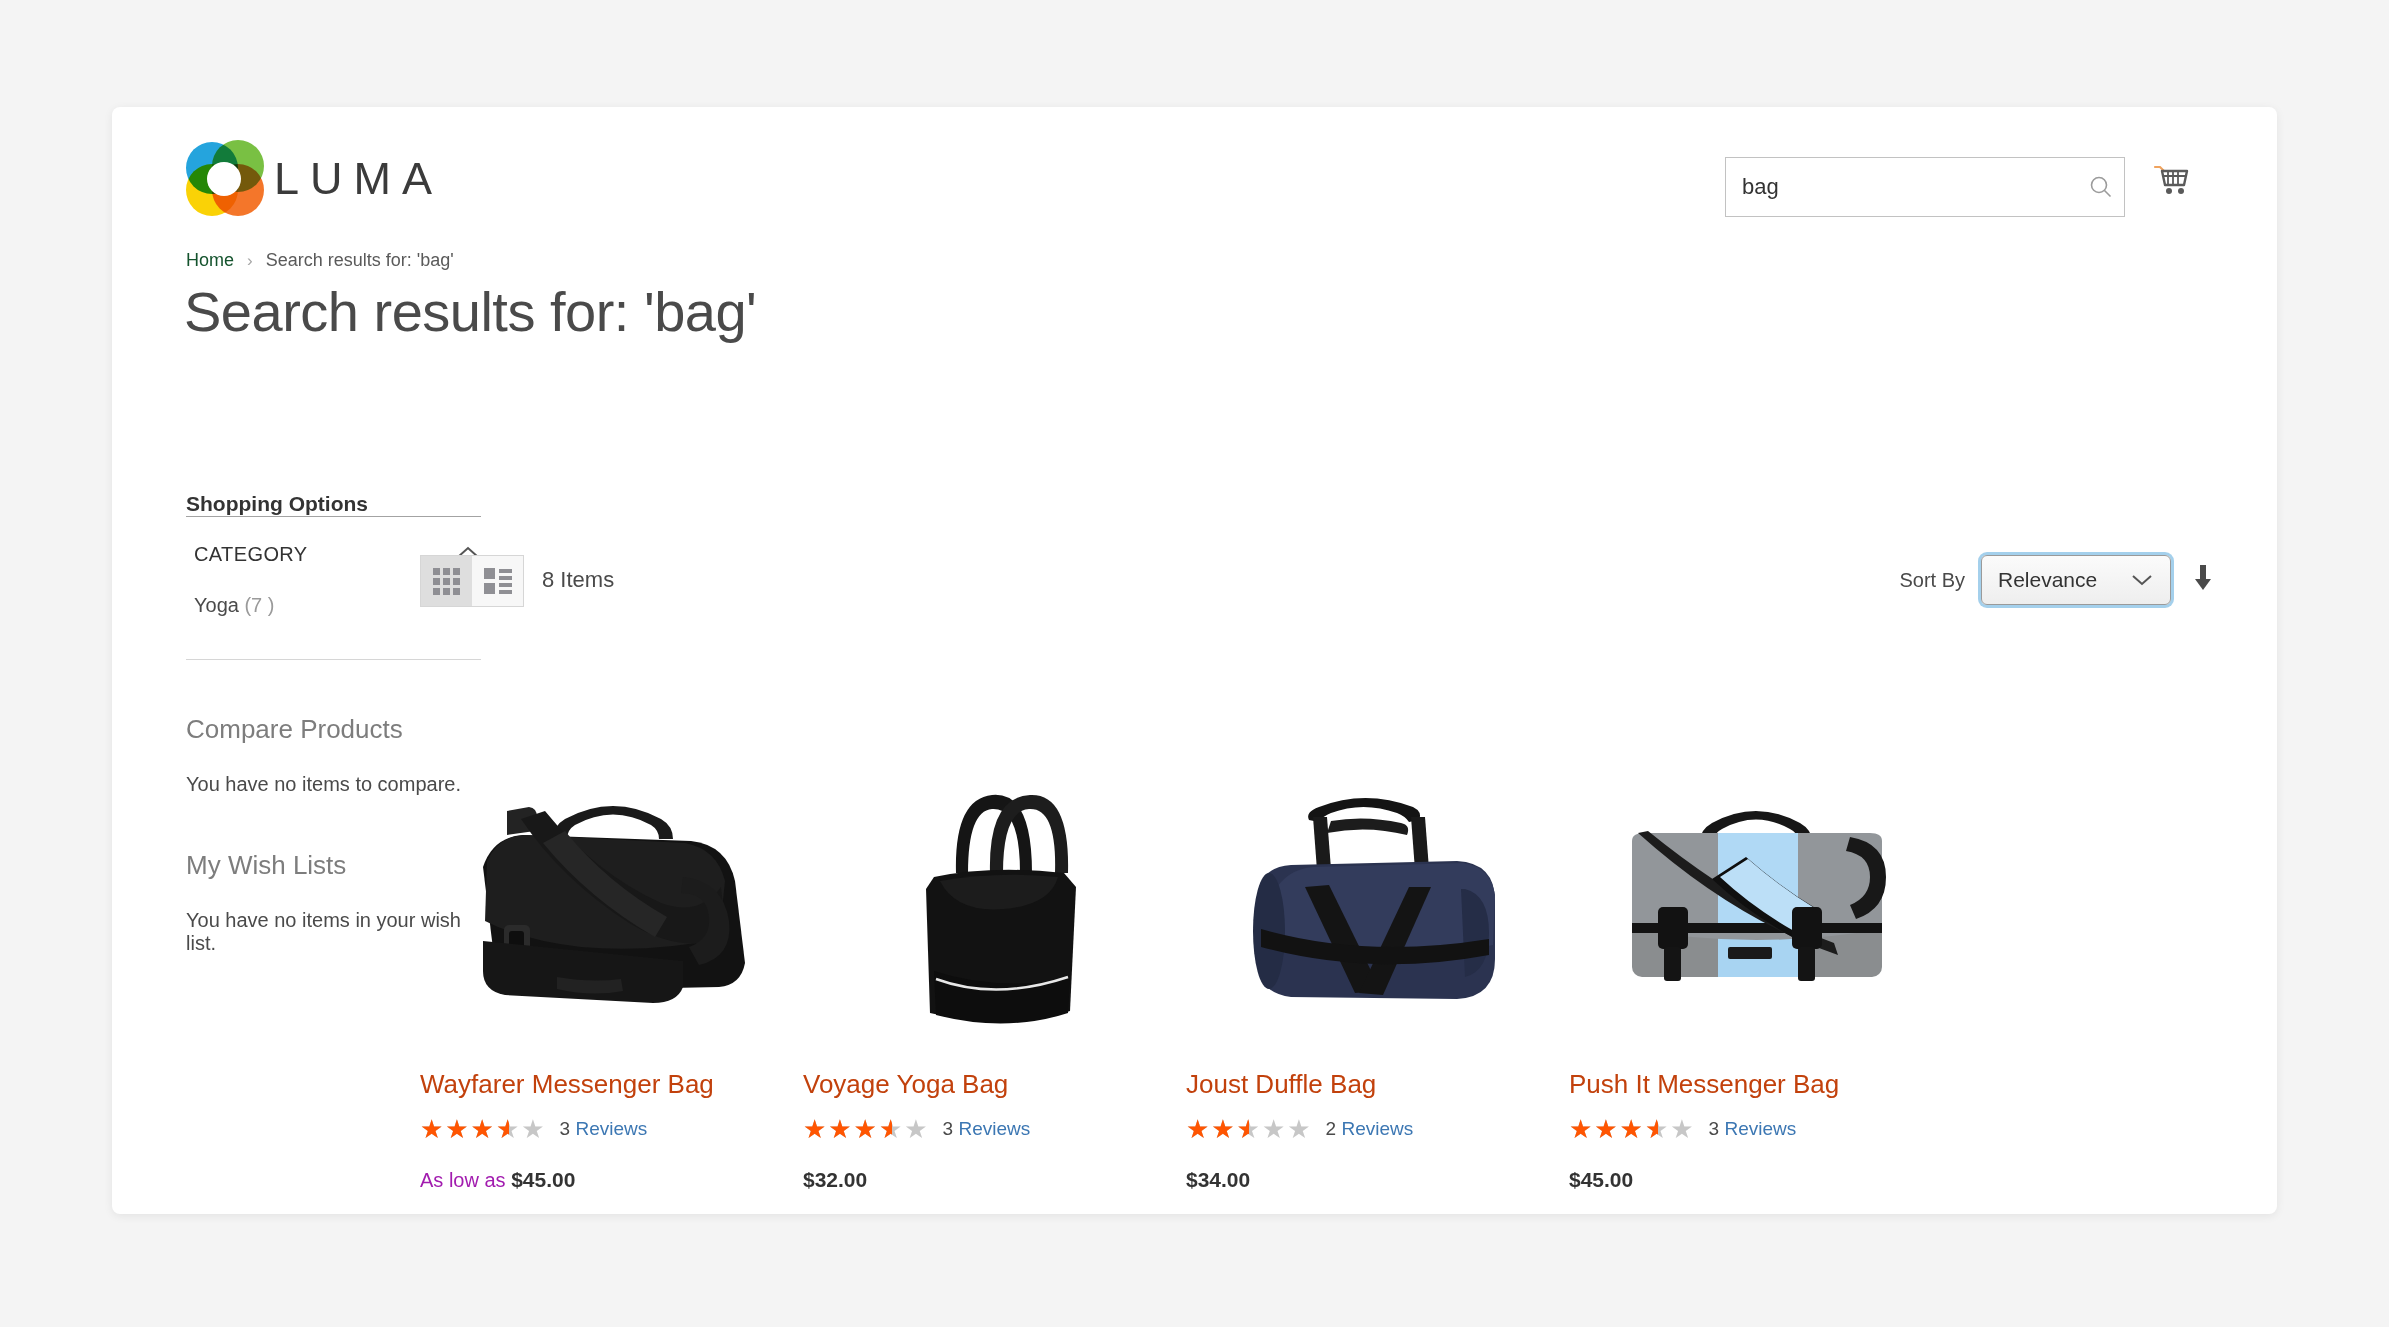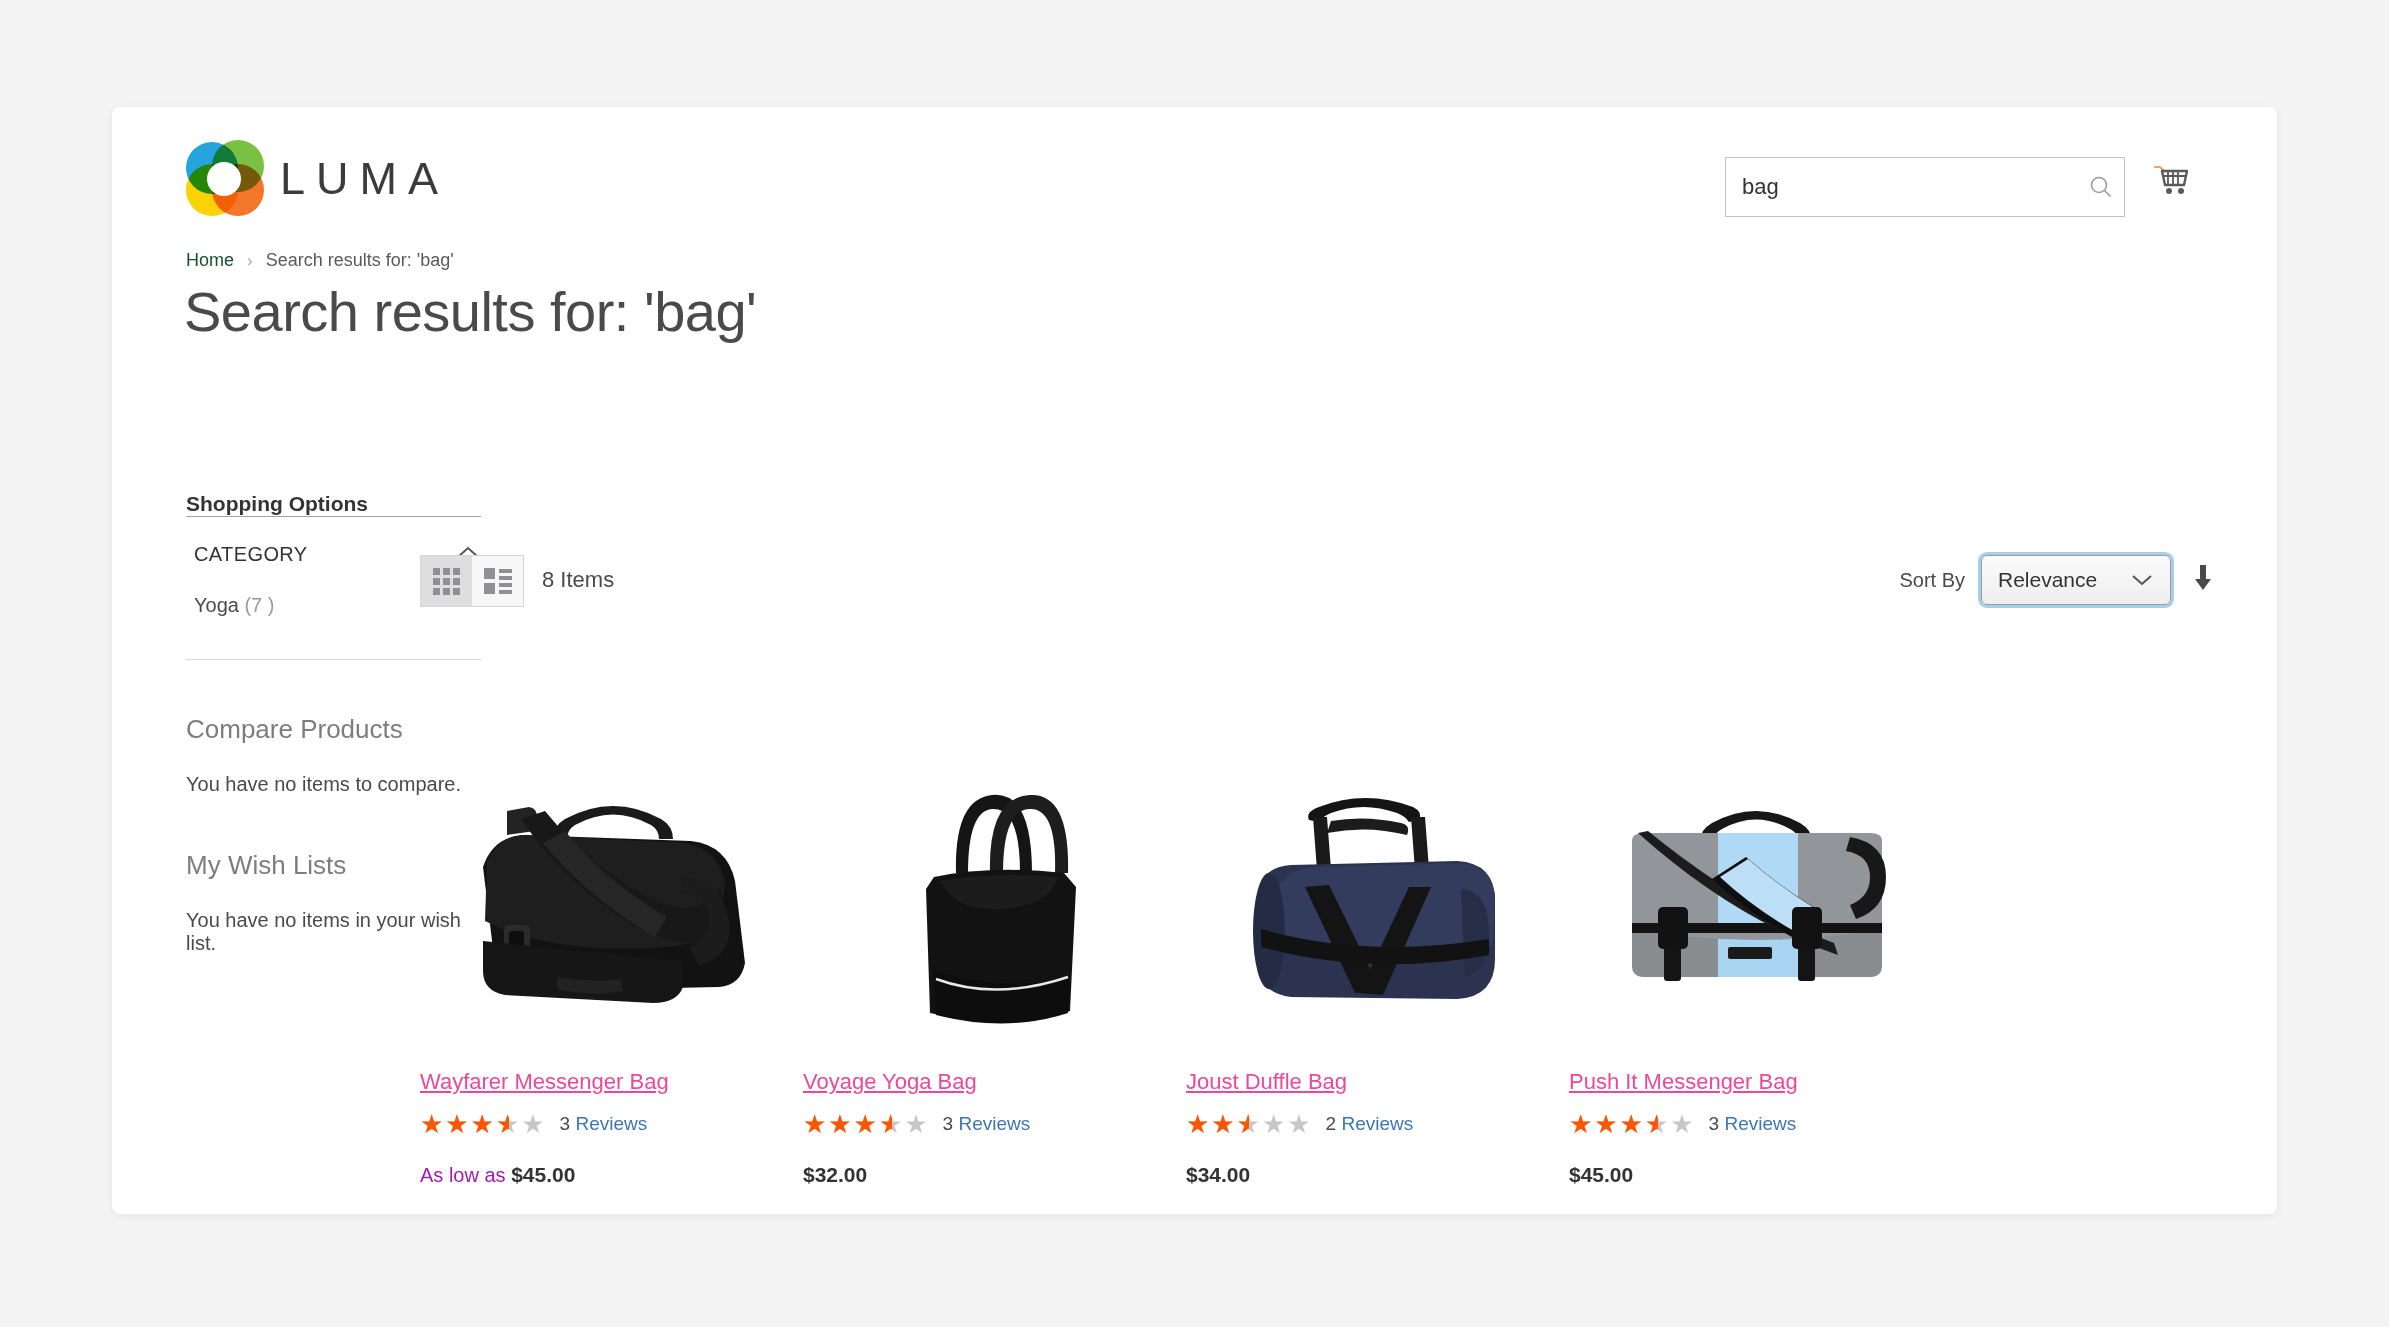--- a/index.html
+++ b/index.html
@@ -16,21 +16,21 @@
     background: #ffffff;
     border-radius: 8px;
     box-shadow: 0 2px 10px rgba(0,0,0,0.07);
     overflow: hidden;
   }
 
   
   .header { position: relative; height: 150px; }
   .logo-wrap {
     position: absolute; left: 74px; top: 33px;
-    display: flex; align-items: center; gap: 16px;
+    display: flex; align-items: center; gap: 10px;
   }
   .logo-mark { position: relative; width: 78px; height: 76px; }
   .logo-mark span {
     position: absolute; width: 52px; height: 52px; border-radius: 50%;
     mix-blend-mode: multiply;
   }
   .lc-blue   { left: 0;    top: 2px;  background: #25a4dd; }
   .lc-green  { left: 26px; top: 0;    background: #79c043; }
   .lc-yellow { left: 0;    top: 24px; background: #fad206; }
   .lc-orange { left: 26px; top: 24px; background: #f4762a; }
@@ -147,21 +147,21 @@
   .products {
     position: absolute; left: 308px; top: 570px; right: 40px;
     display: flex;
   }
   .product { width: 383px; }
   .product-image {
     height: 370px; display: flex; align-items: flex-end; justify-content: center;
     padding-bottom: 6px;
   }
   .product-name {
-    font-size: 22px; color: #ec4899; margin-top: 22px; cursor: pointer; text-decoration: underline;
+    font-size: 26px; color: #c2410c; margin-top: 22px; cursor: pointer;
   }
   .rating-row { display: flex; align-items: center; gap: 13px; margin-top: 16px; }
   .stars { position: relative; display: inline-block; line-height: 1; }
   .stars .back, .stars .front {
     font-size: 26px; letter-spacing: 2px; white-space: nowrap;
   }
   .stars .back { color: #c7c7c7; }
   .stars .front {
     position: absolute; left: 0; top: 0; color: #ff5501;
     overflow: hidden;

